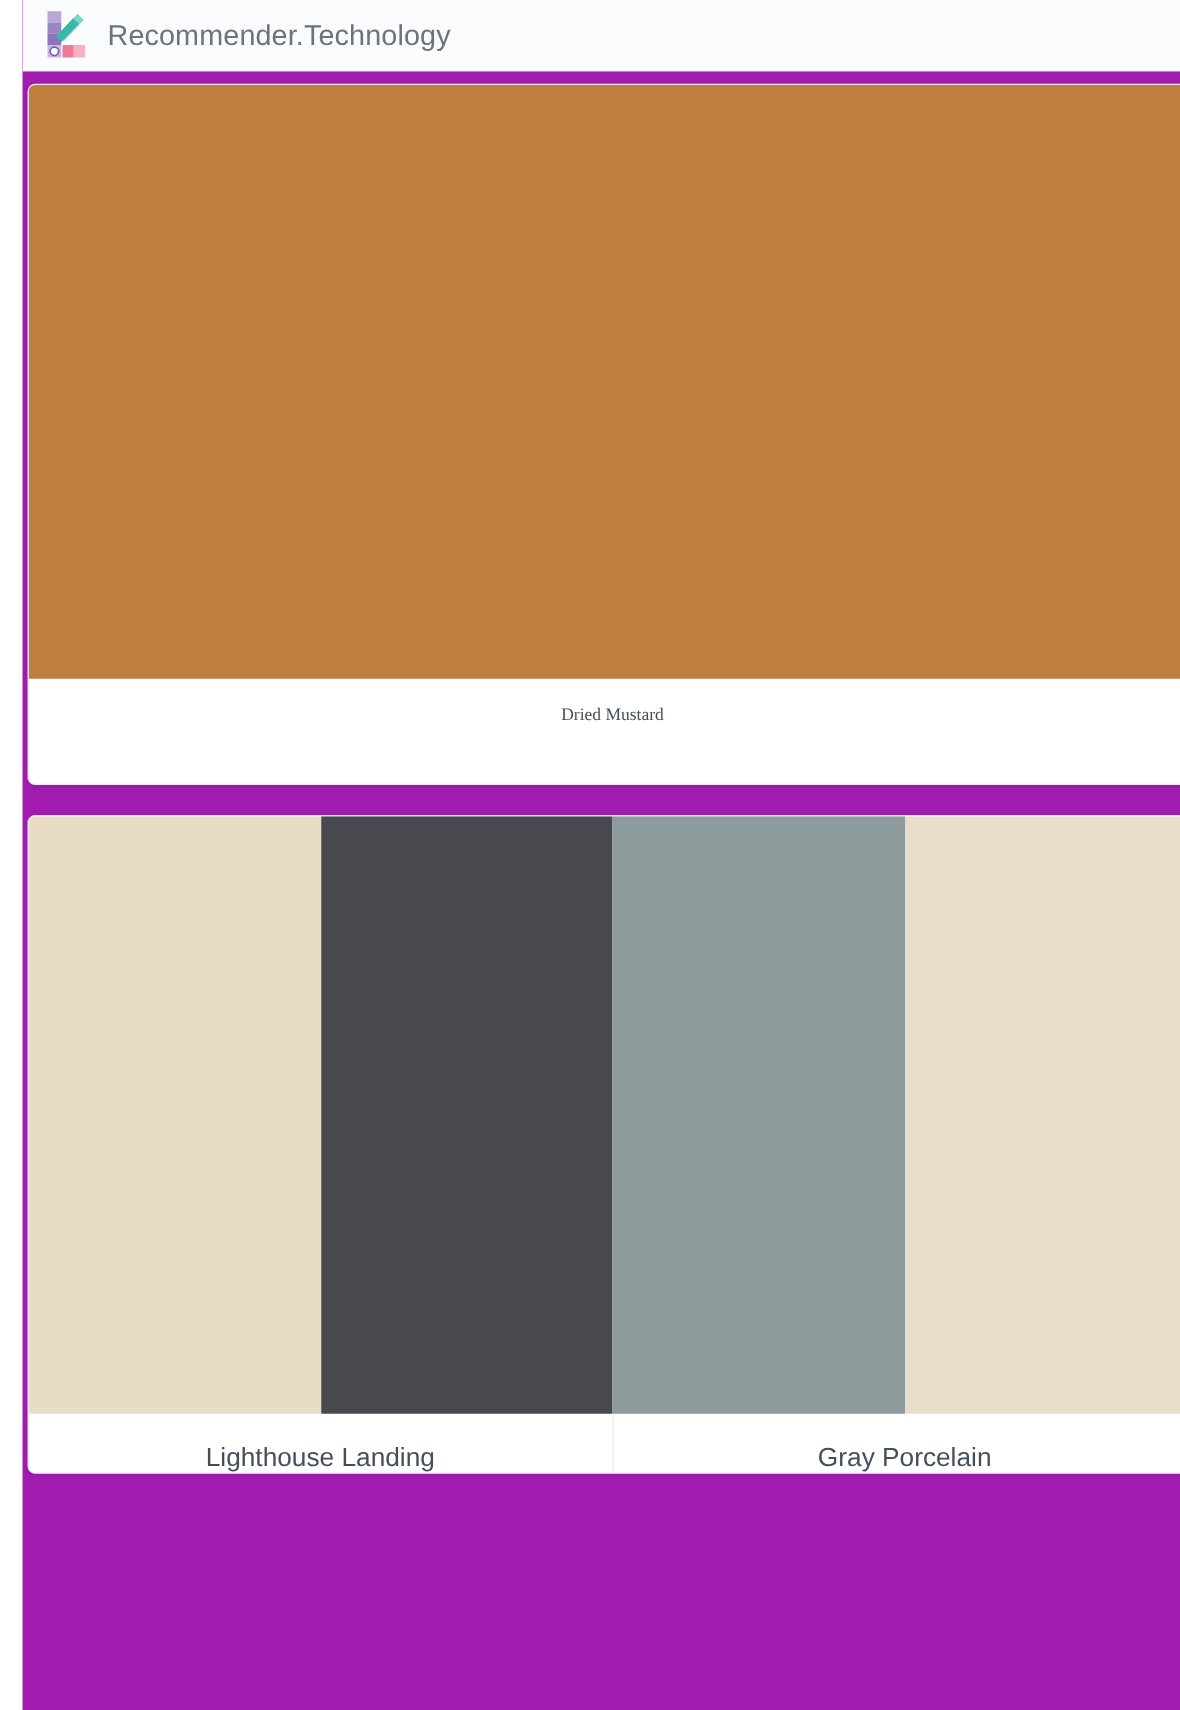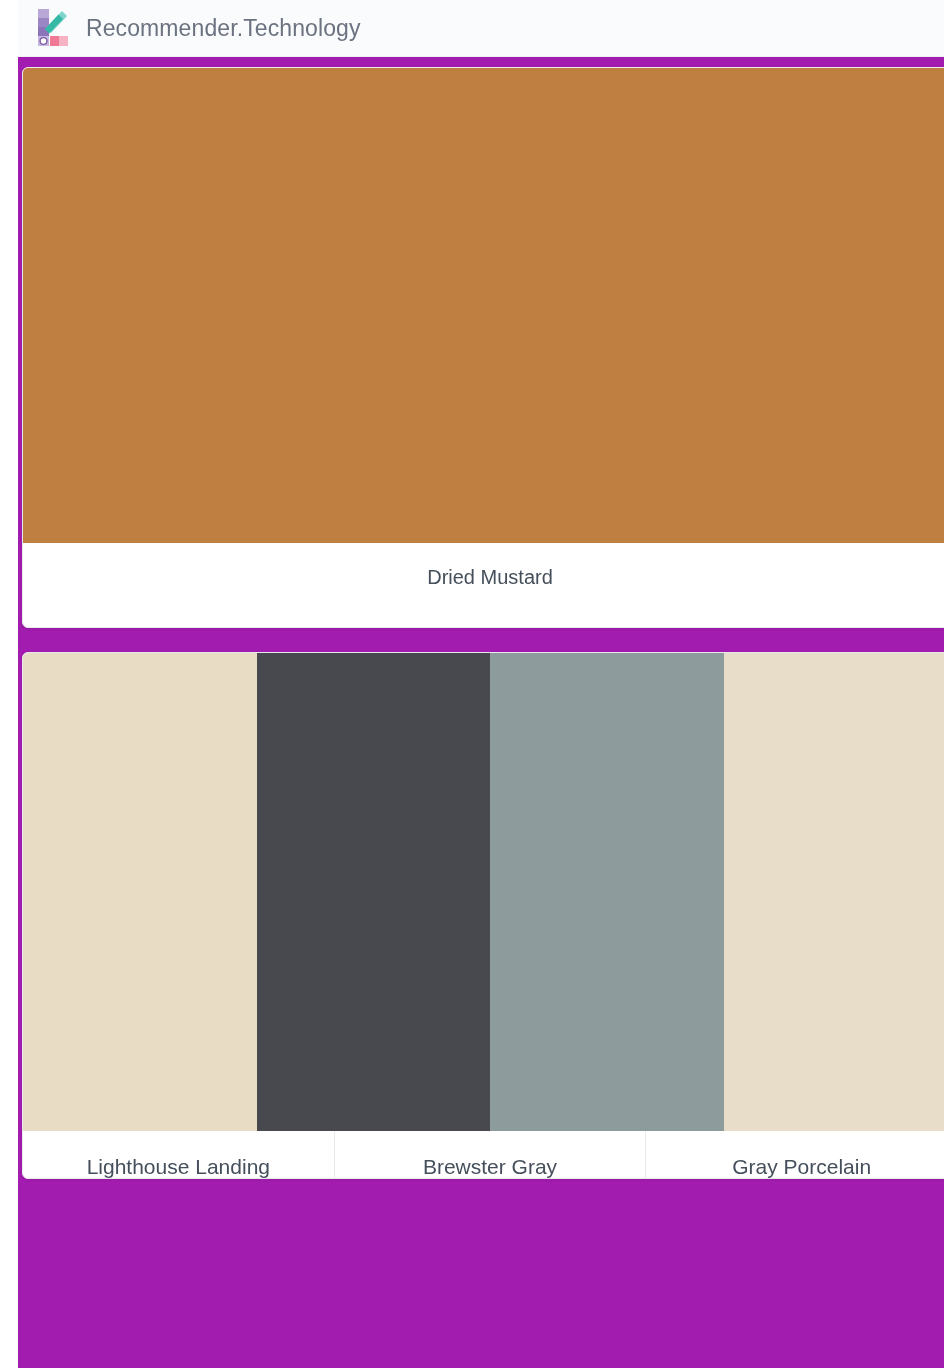--- a/index.html
+++ b/index.html
@@ -75,25 +75,26 @@
 
   .hero-label-bar {
     flex: 1 1 auto;
     display: flex;
     align-items: flex-start;
     justify-content: center;
     padding-top: 21px;
   }
 
   .hero-label {
-    font-size: 20px;
+    font-size: 14px;
     font-weight: 400;
     color: #454f5b;
     text-align: left;
     line-height: 1.3;
+    font-family: Liberation Serif, serif;
   }
 
   
   .palette-card {
     position: absolute;
     left: 4px;
     top: 652px;
     width: 936px;
     height: 527px;
     display: flex;
@@ -178,22 +179,19 @@
       <div class="palette-swatch" style="background-color: rgb(72, 73, 78);"></div>
       <div class="palette-swatch" style="background-color: rgb(141, 155, 157);"></div>
       <div class="palette-swatch" style="background-color: rgb(231, 221, 201);"></div>
     </div>
 
     <div class="palette-labels">
       <div class="palette-label-cell">
         <span class="palette-label" style="color: rgb(69, 79, 91);">Lighthouse Landing</span>
       </div>
       <div class="palette-label-cell">
-        <span class="palette-label" style="color: rgb(69, 79, 91);">Brewster Gray</span>
-      </div>
-      <div class="palette-label-cell">
         <span class="palette-label" style="color: rgb(69, 79, 91);">Gray Porcelain</span>
       </div>
     </div>
 
   </div>
 
 </div>
 
 </body></html>

